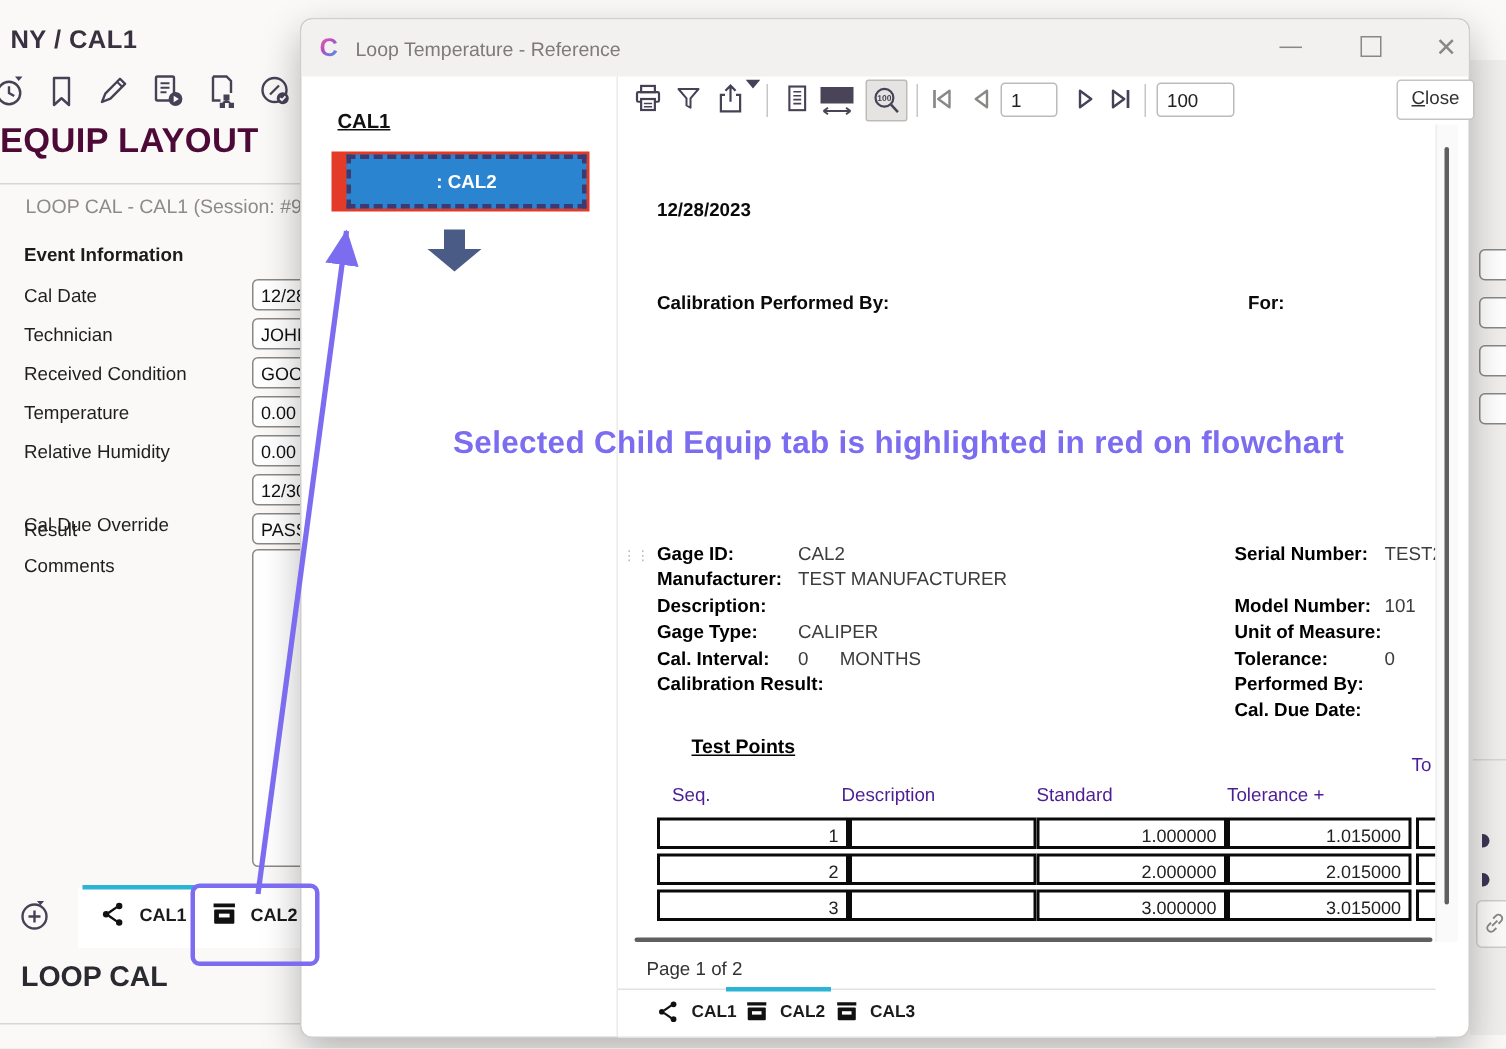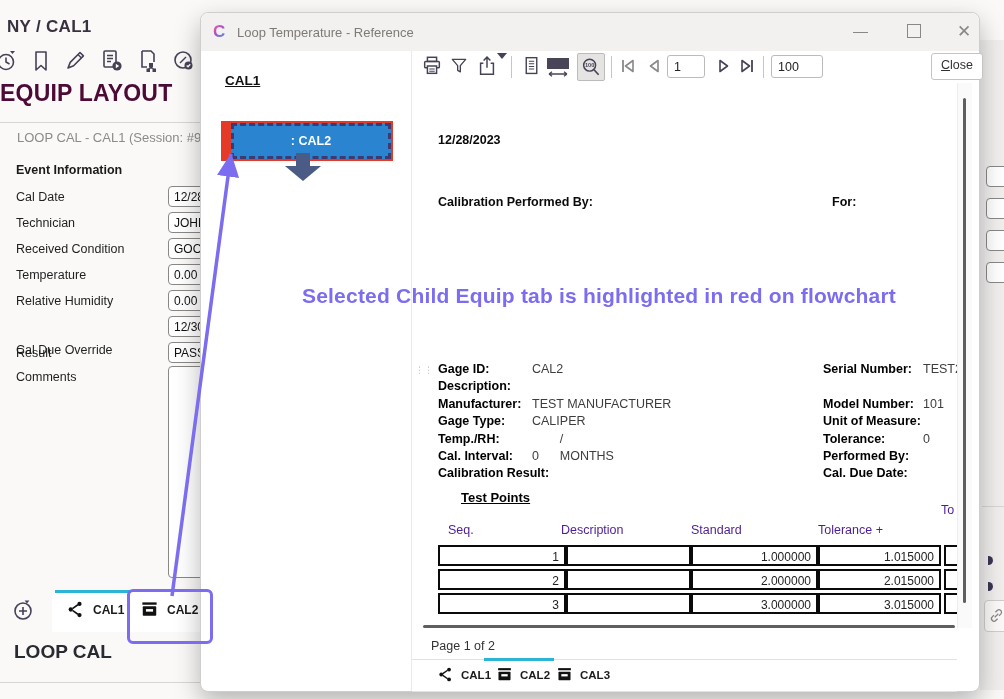--- a/index.html
+++ b/index.html
@@ -216,21 +216,21 @@
       <span class="abs winbtn" style="left:652px;top:10px;">—</span>
       <span class="abs" style="left:706px;top:11px;width:12px;height:12px;border:1.4px solid #8a8886;"></span>
       <span class="abs winbtn" style="left:756px;top:11px;font-size:17px;">✕</span>
     </div>
 
     <div class="abs closebtn" style="left:730px;top:40px;width:50px;height:25px;">
         <span>Close</span>
       </div>
 
     <div class="abs root-lbl" style="left:24px;top:60px;">CAL1</div>
-    <div class="abs node-sel-wrap" style="left:20px;top:108px;width:160px;padding-left:10px;">
+    <div class="abs node-sel-wrap" style="left:20px;top:88px;width:160px;padding-left:10px;">
       <div class="node-sel">: CAL2</div>
     </div>
     <div class="abs" style="left:84px;top:140px;width:36px;height:28px;">
       <div style="position:absolute;left:11px;top:0;width:14px;height:13px;background:#4a5b85;"></div>
       <div style="position:absolute;left:0;top:13px;width:0;height:0;border-left:18px solid transparent;border-right:18px solid transparent;border-top:15px solid #4a5b85;"></div>
     </div>
 
     <div class="abs" style="left:210px;top:38px;width:1px;height:640px;background:#eceae8;"></div>
 
     <div class="abs" style="left:214px;top:40px;width:560px;height:28px;">
@@ -306,24 +306,23 @@
       <input class="vinp abs" style="left: 356px; top: 2px; width: 52px;" value="100">
     </div>
 
     <div class="abs rep" style="left:212px;top:70px;width:544px;height:545px;background:#fff;overflow:hidden;">
       <div class="abs rep-b" style="left:25px;top:50px;font-size:12.5px;">12/28/2023</div>
       <div class="abs rep-b" style="left:25px;top:112px;font-size:12.5px;">Calibration Performed By:</div>
       <div class="abs rep-b" style="left:419px;top:112px;font-size:12.5px;">For:</div>
 
       <div class="abs" style="left:25px;top:278px;">
         <div class="irow"><b>Gage ID:</b><span>CAL2</span></div>
+        <div class="irow"><b>Manufacturer:</b><span>TEST MANUFACTURER</span></div>
         <div class="irow"><b>Description:</b><span></span></div>
-        <div class="irow"><b>Manufacturer:</b><span>TEST MANUFACTURER</span></div>
         <div class="irow"><b>Gage Type:</b><span>CALIPER</span></div>
-        <div class="irow"><b>Temp./RH:</b><span>        /</span></div>
         <div class="irow"><b>Cal. Interval:</b><span>0      MONTHS</span></div>
         <div class="irow"><b>Calibration Result:</b><span></span></div>
       </div>
 
       <div class="abs" style="left:410px;top:278px;">
         <div class="irow"><b style="min-width:100px">Serial Number:</b><span>TEST2</span></div>
         <div class="irow"><b style="min-width:100px"></b><span></span></div>
         <div class="irow"><b style="min-width:100px">Model Number:</b><span>101</span></div>
         <div class="irow"><b style="min-width:100px">Unit of Measure:</b><span></span></div>
         <div class="irow"><b style="min-width:100px">Tolerance:</b><span>0</span></div>

